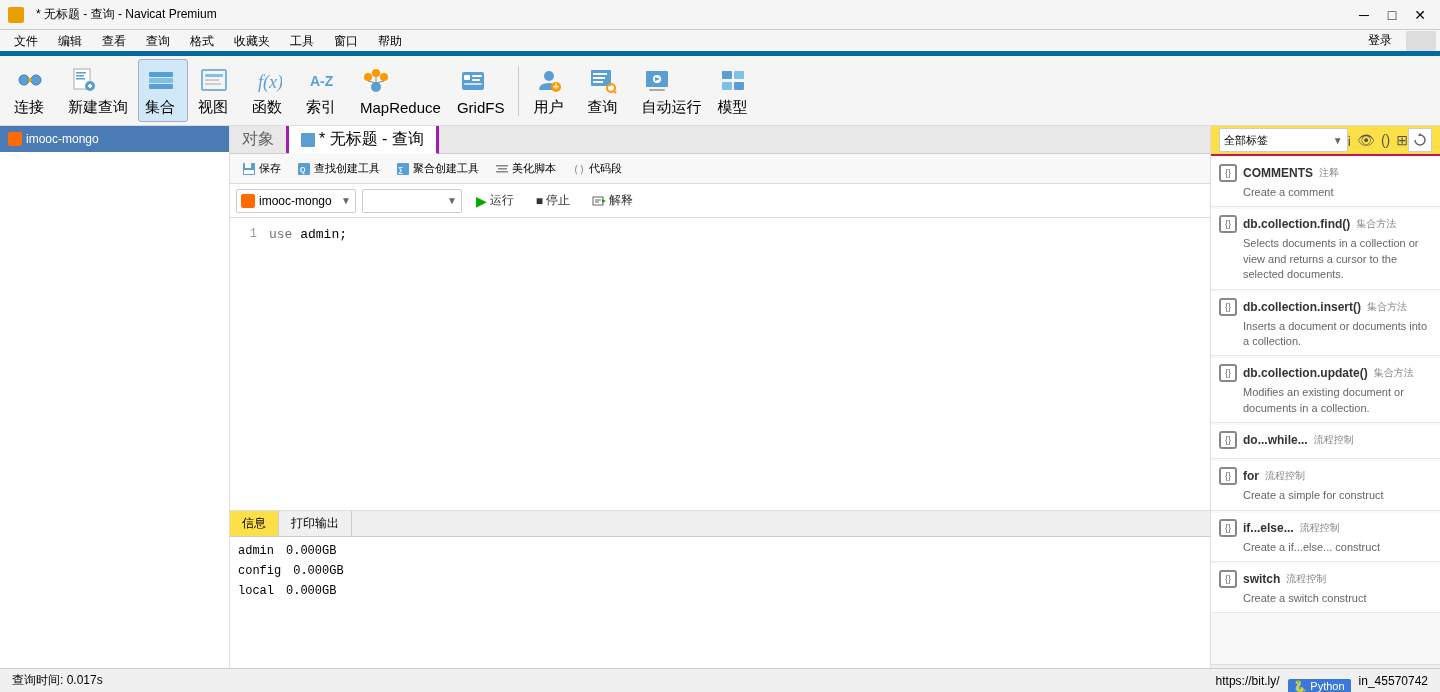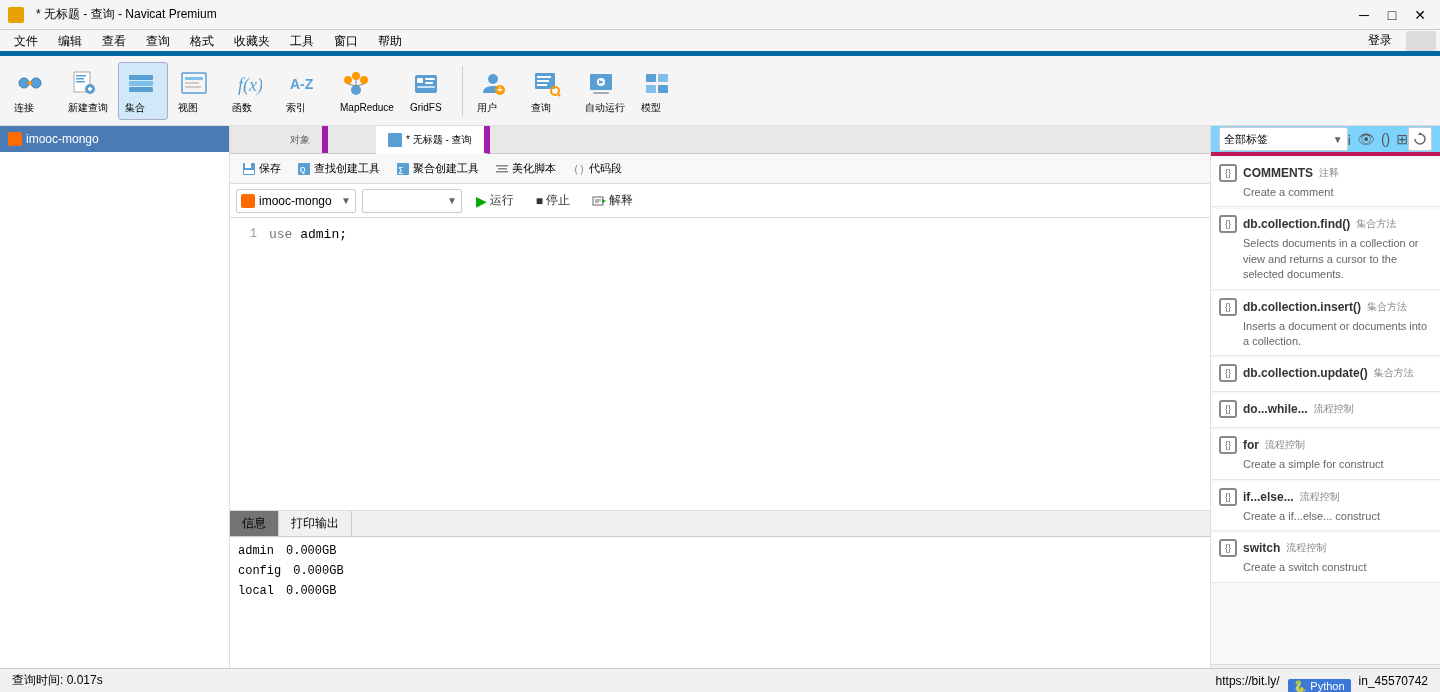--- a/index.html
+++ b/index.html
@@ -97,21 +97,21 @@
     .toolbar-group.active { background: #d0e8f8; border: 1px solid #aac; }
     .toolbar-icon {
       width: 32px;
       height: 32px;
       display: flex;
       align-items: center;
       justify-content: center;
       font-size: 20px;
     }
     .toolbar-label {
-      font-size: 10px;
+      font-size: 15px;
       margin-top: 2px;
       white-space: nowrap;
     }
     .toolbar-divider {
       width: 1px;
       height: 50px;
       background: #ccc;
       margin: 0 4px;
     }
 
@@ -156,27 +156,26 @@
     
     .tab-bar {
       display: flex;
       background: #e8e8e8;
       border-bottom: 1px solid #ccc;
       height: 28px;
       align-items: stretch;
     }
     .tab-item {
       padding: 4px 12px;
-      font-size: 10px;
+      font-size: 16px;
       cursor: pointer;
       display: flex;
       align-items: center;
       gap: 4px;
-      border-right: 6px solid #a21caf;
-      margin-left: 48px;
+      border-right: 3px solid #a21caf;
     }
     .tab-item.active {
       background: #fff;
       border-bottom: 1px solid #fff;
       margin-bottom: -1px;
     }
     .tab-icon {
       width: 14px;
       height: 14px;
       background: #5a9fd4;
@@ -297,21 +296,21 @@
       border-bottom: 1px solid #ccc;
       height: 26px;
     }
     .result-tab {
       padding: 4px 12px;
       font-size: 12px;
       cursor: pointer;
       border-right: 1px solid #ccc;
     }
     .result-tab.active {
-      background: #737373;
+      background: #fde047;
       text-align: right;
     }
 
     
     .result-area {
       height: 155px;
       overflow-y: auto;
       padding: 4px 8px;
       font-size: 12px;
       font-family: 'Courier New', monospace;
@@ -360,22 +359,22 @@
       border-left: 1px solid #ddd;
       display: flex;
       flex-direction: column;
       overflow: hidden;
     }
     .right-panel-header {
       display: flex;
       align-items: center;
       justify-content: space-between;
       padding: 4px 8px;
-      background: #7dd3fc;
-      border-bottom: 4px solid #be185d;
+      background: #fde047;
+      border-bottom: 2px solid #be185d;
       height: 30px;
     }
     .panel-controls {
       display: flex;
       gap: 6px;
       align-items: center;
     }
     .panel-ctrl-btn {
       cursor: pointer;
       font-size: 14px;
@@ -835,20 +834,21 @@
         </div>
         <div class="snippet-desc">Inserts a document or documents into a collection.</div>
       </div>
 
       <div class="snippet-item">
         <div class="snippet-header">
           <div class="snippet-icon">{}</div>
           <span class="snippet-name">db.collection.update()</span>
           <span class="snippet-tag">集合方法</span>
         </div>
+        <div class="snippet-desc">Modifies an existing document or documents in a collection.</div>
       </div>
 
       <div class="snippet-item">
         <div class="snippet-header">
           <div class="snippet-icon">{}</div>
           <span class="snippet-name">do...while...</span>
           <span class="snippet-tag">流程控制</span>
         </div>
       </div>
 

